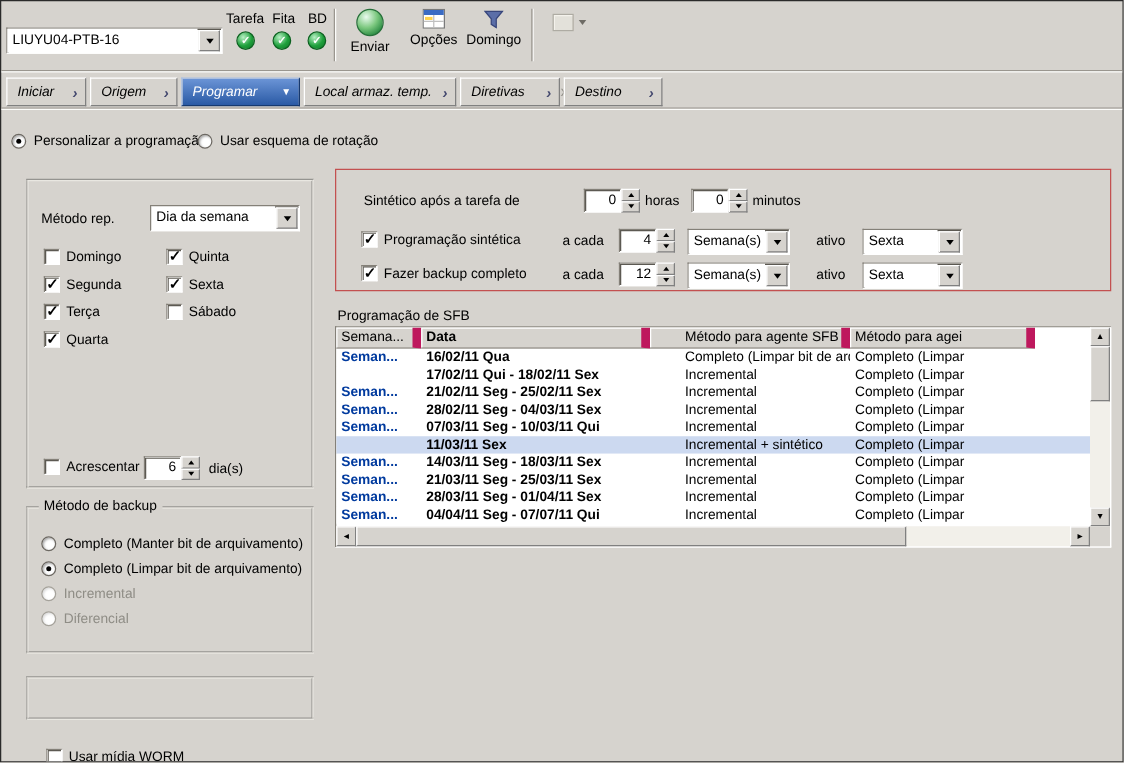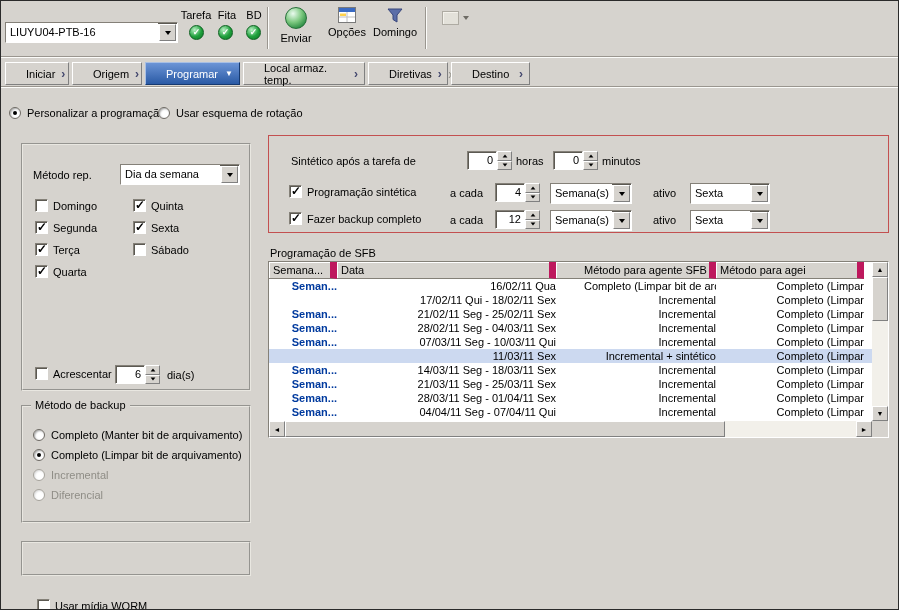--- a/index.html
+++ b/index.html
@@ -31,21 +31,21 @@
   .toolbtn .tlabel { white-space:nowrap; }
   .toolbtn.disabled .tlabel { color:#8f8d86;margin-top:36px; }
   .enviar-icon { width:22px; height:22px; border-radius:50%;
     background:radial-gradient(circle at 35% 28%, #eafbef, #7cc87f 45%, #2f8f46 78%, #1d6b33); border:1px solid #27703a; }
   .exibir-iconrow { display:flex; align-items:center; gap:4px; height:22px; }
   .exibir-rect { width:17px; height:14px; background:#e3e1da; border:1px solid #aeaba3; box-shadow: inset 1px 1px 0 #f4f2ec; }
 
   
   .tab { position:absolute; top:61px; height:23px; background:#d6d3ce;
     border:1px solid; border-color:#fff #808080 #808080 #fff;
-    display:flex; align-items:center; justify-content:space-between; padding:0 6px 0 20px; }
+    display:flex; align-items:center; justify-content:space-between; padding:0 6px 0 8px;font-style:italic; }
   .tab .tab-chev { font-size:12px; font-weight:bold; color:#44486e; line-height:1; padding-left:6px; }
   .tab.active { background:linear-gradient(var(--tab_active_top,#6b94d6), var(--tab_active_bottom,#2a5aa5));
     color:#fff; border-color:#a8bfe4 #16396f #16396f #a8bfe4; }
   .tab.active .tab-chev { color:#fff; font-size:8px; }
 
   
   .radiorow { display:flex; align-items:center; gap:6px; }
   .radio { width:12px; height:12px; border-radius:50%; background:#fff; border:1px solid #6d6963;
     box-shadow: inset 1px 1px 2px rgba(0,0,0,.35); position:relative; flex:none; }
   .radio.on::after { content:""; position:absolute; left:3px; top:3px; width:4px; height:4px; border-radius:50%; background:#000; }
@@ -77,25 +77,25 @@
   
   .sfb-title { position:absolute; left:269px; top:246px; }
   .sfb-table { position:absolute; left:267px; top:260px; width:621px; height:177px; background:#fff;
     border:1px solid; border-color:#848078 #fff #fff #848078; box-shadow: inset 1px 1px 0 #5c5952;
     display:flex; flex-direction:column; }
   .sfb-main { flex:1; display:flex; min-height:0; }
   .sfb-grid { width:603px; display:flex; flex-direction:column; overflow:hidden; background:#fff; }
   .sfb-header { display:flex; height:17px; flex:none; }
   .hcell { background:#d6d3ce; border-right:7px solid #be185d; border-bottom:1px solid #848078;
     box-shadow: inset 1px 1px 0 #fff; padding:2px 0 0 4px; white-space:nowrap; overflow:hidden; flex:none; }
-  .sfb-row { display:flex; height:14px; flex:none; background:#fff;text-align:right; }
+  .sfb-row { display:flex; height:14px; flex:none; background:#fff; }
   .sfb-row.sel { background:var(--selected_row,#ccd9f0); }
   .tcell { padding:1px 0 0 4px; white-space:nowrap; overflow:hidden; flex:none; }
   .wk { font-weight:bold; color:var(--week_link,#003a9e); }
-  .col0 { width:68px; } .col1 { width:219px; } .col2 { width:160px;padding-left:28px; } .col3 { width:148px; }
+  .col0 { width:68px; } .col1 { width:183px;font-weight:bold; } .col2 { width:160px;padding-left:28px; } .col3 { width:148px; }
 
   
   .vscroll { width:16px; flex:none; background:#f2f0ea; display:flex; flex-direction:column; }
   .sbtn2 { height:15px; width:16px; flex:none; background:#d6d3ce; border:1px solid; border-color:#fff #808080 #808080 #fff;
     font-size:7px; line-height:1; display:flex; align-items:center; justify-content:center; color:#000; }
   .vthumb { height:44px; flex:none; background:#d6d3ce; border:1px solid; border-color:#fff #808080 #808080 #fff; }
   .vtrack { flex:1; }
   .hscroll { height:16px; flex:none; display:flex; background:#f2f0ea; }
   .hscroll .sbtn2 { width:16px; height:16px; }
   .hthumb { width:440px; flex:none; background:#d6d3ce; border:1px solid; border-color:#fff #808080 #808080 #fff; }
@@ -431,21 +431,21 @@
           <span class="tcell col3">Completo (Limpar</span>
         </div>
         <div class="sfb-row">
           <span class="tcell wk col0">Seman...</span>
           <span class="tcell col1">28/03/11 Seg - 01/04/11 Sex</span>
           <span class="tcell col2">Incremental</span>
           <span class="tcell col3">Completo (Limpar</span>
         </div>
         <div class="sfb-row">
           <span class="tcell wk col0">Seman...</span>
-          <span class="tcell col1">04/04/11 Seg - 07/04/11 Qui</span>
+          <span class="tcell col1">04/04/11 Seg - 07/07/11 Qui</span>
           <span class="tcell col2">Incremental</span>
           <span class="tcell col3">Completo (Limpar</span>
         </div>
       </div>
       <div class="vscroll">
         <span class="sbtn2">▲</span>
         <span class="vthumb"></span>
         <span class="vtrack"></span>
         <span class="sbtn2">▼</span>
       </div>

